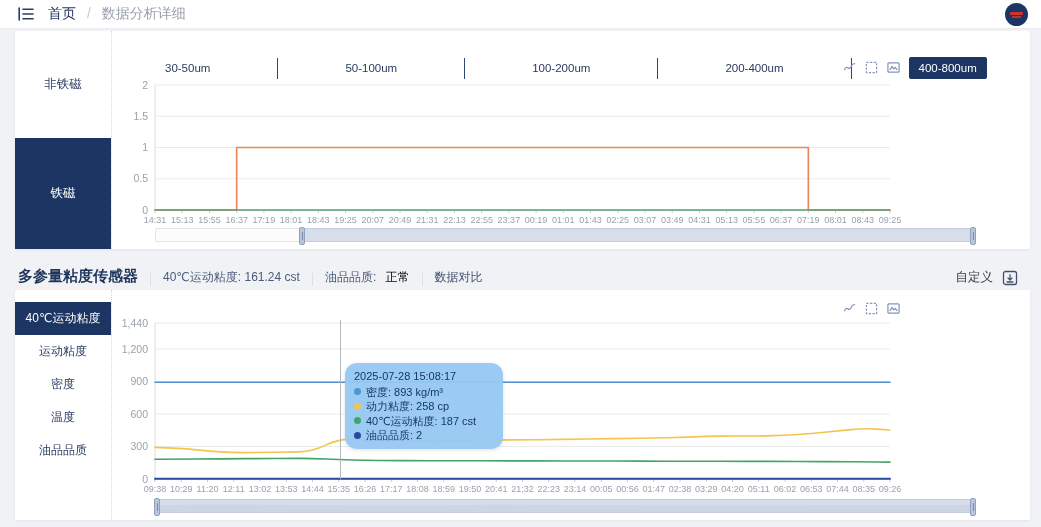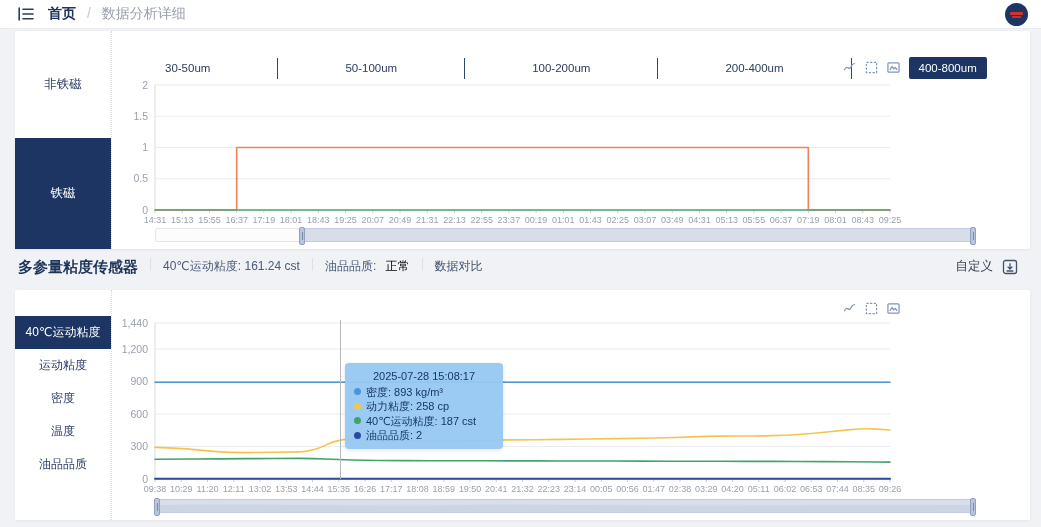--- a/index.html
+++ b/index.html
@@ -5,40 +5,40 @@
   * { margin:0; padding:0; box-sizing:border-box; }
   html,body { width:1041px; height:527px; overflow:hidden; }
   body { font-family:"Liberation Sans","DejaVu Sans",sans-serif; background:#f0f2f5; position:relative; }
   .canvas { position:absolute; inset:0; width:1041px; height:527px; }
 
   
   .hdr { position:absolute; left:0; top:0; width:1041px; height:29px; background:#fff;
          border-bottom:1px solid #ececec; display:flex; align-items:center; }
   .hdr .fold { margin-left:18px; cursor:pointer; display:flex; align-items:center; }
   .crumb { margin-left:14px; font-size:14px; }
-  .crumb .home { color:#22335c; font-weight:bold; }
+  .crumb .home { color:#22335c; font-weight:normal; }
   .crumb .sep { color:#c3c7cf; margin:0 7px; }
   .crumb .cur { color:#9aa0ac; }
   .avatar { position:absolute; right:13px; top:3px; width:23px; height:23px; border-radius:50%;
             background:#1d3563; display:flex; flex-direction:column; align-items:center; justify-content:center; cursor:pointer; }
   .avatar .mark1 { width:13px; height:3px; background:#d0342c; border-radius:1px; }
   .avatar .mark2 { width:9px; height:1.5px; background:#d0342c; margin-top:1.5px; opacity:.85; }
 
   
   .card { position:absolute; background:#fff; border-radius:2px; box-shadow:0 1px 3px rgba(0,0,0,.06); }
   #card1 { left:15px; top:31px; width:1015px; height:218px; }
   #card2 { left:15px; top:290px; width:1015px; height:230px; }
 
   
   .sideA { position:absolute; left:0; top:0; width:97px; height:100%; border-right:1px dotted #d8d8d8; }
   .side-cell { display:flex; align-items:center; justify-content:center; font-size:12.5px; color:#2c3c64; cursor:pointer; }
   #side1 .side-cell:nth-child(1){ height:107px; }
   #side1 .side-cell:nth-child(2){ height:111px; }
   .side-cell.active { background:#1d3563; color:#fff; }
-  #side2 { padding-top:26px; }
+  #side2 { padding-top:12px; }
   #side2 .side-cell { height:33px; font-size:12px; }
 
   
   .tabs { position:absolute; left:140px; top:24px; height:26px; display:flex; align-items:center;gap:48px; }
   .tab { font-size:11.5px; color:#2b3a5f; padding:5px 10px; border-radius:2px; cursor:pointer; white-space:nowrap; }
   .tab.active { background:#1d3563; color:#fff; }
   .tab-sep { width:1px; height:21px; background:#31466f; margin:0 9px; }
 
   
   .toolbox { position:absolute; display:flex; gap:9px; }
@@ -62,36 +62,36 @@
   .dz-win { position:absolute; top:-1px; bottom:-1px; background:#d7dde9; border:1px solid #c3cddf; }
   #dz1 .dz-win { left:145px; right:0; }
   #dz2 .dz-win { left:0; right:0; }
   .dz-sil { position:absolute; inset:0; width:100%; height:100%; }
   .dz-handle { position:absolute; top:-2px; width:6px; height:18px; background:#b9c5da;
                border:1px solid #90a1c2; border-radius:2px; cursor:ew-resize; }
   .dz-handle.l { left:-3px; } .dz-handle.r { right:-3px; }
   .dz-handle::after { content:""; position:absolute; left:2px; top:4px; width:1px; height:8px; background:#7b8cab; }
 
   
-  .sect { position:absolute; left:15px; top:258px; width:1011px; height:28px; display:flex; align-items:flex-start; }
+  .sect { position:absolute; left:15px; top:258px; width:1011px; height:28px; display:flex; align-items:flex-end; }
   .sect .title { font-size:15px; font-weight:bold; color:#1d3459; margin-left:3px; }
   .sect .vdiv { width:1px; height:13px; background:#dcdfe6; margin:0 12px; }
   .sect .kv { font-size:12px; color:#4a5a78; }
   .sect .ok { color:#000000;margin-left:6px; }
   .sect .cmp { font-size:12px; color:#404f6d; cursor:pointer; }
   .sect .right { margin-left:auto; display:flex; align-items:center; gap:9px; margin-right:8px; }
   .sect .custom { font-size:12.5px; color:#3a4153; cursor:pointer; }
   .export { width:16px; height:16px; cursor:pointer; }
   .export svg { stroke:#42526e; fill:none; stroke-width:1.3; }
 
   
   .xline { position:absolute; left:325px; top:30px; width:1px; height:159px; background:#b3b8bf; }
   .tooltip { position:absolute; left:330px; top:73px; width:158px; background:rgba(150,199,241,.95);
-             border-radius:4px; padding:6px 9px; color:#16386b; font-size:11px; line-height:14.5px;
-             box-shadow:0 1px 4px rgba(0,0,0,.12);text-align:center; }
+             border-radius:12px; padding:6px 9px; color:#16386b; font-size:11px; line-height:14.5px;
+             box-shadow:0 1px 4px rgba(0,0,0,.12); }
   .tt-title { margin-bottom:1px; }
   .tt-row { display:flex; align-items:center; }
   .tt-dot { width:7px; height:7px; border-radius:50%; margin-right:5px; flex:0 0 auto; }
 </style>
 </head>
 <body>
 
 <div class="canvas">
 
   <div class="hdr">

